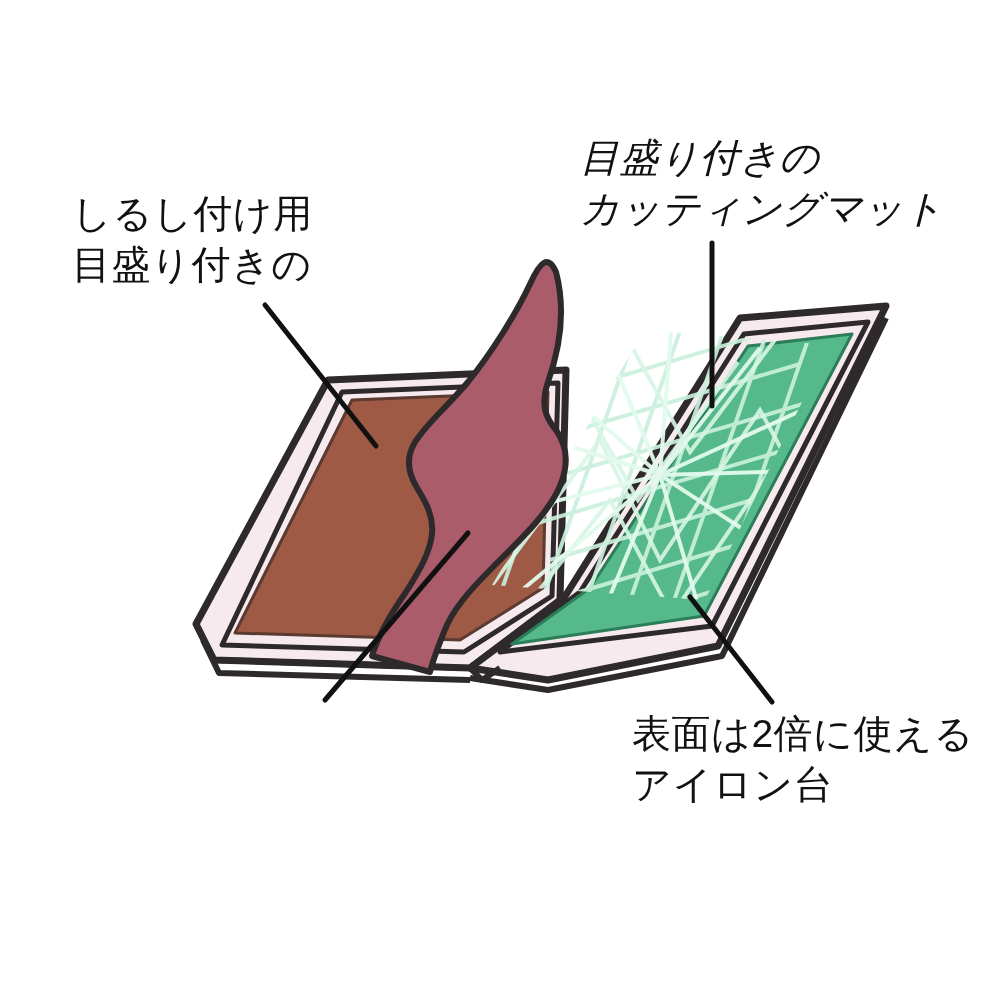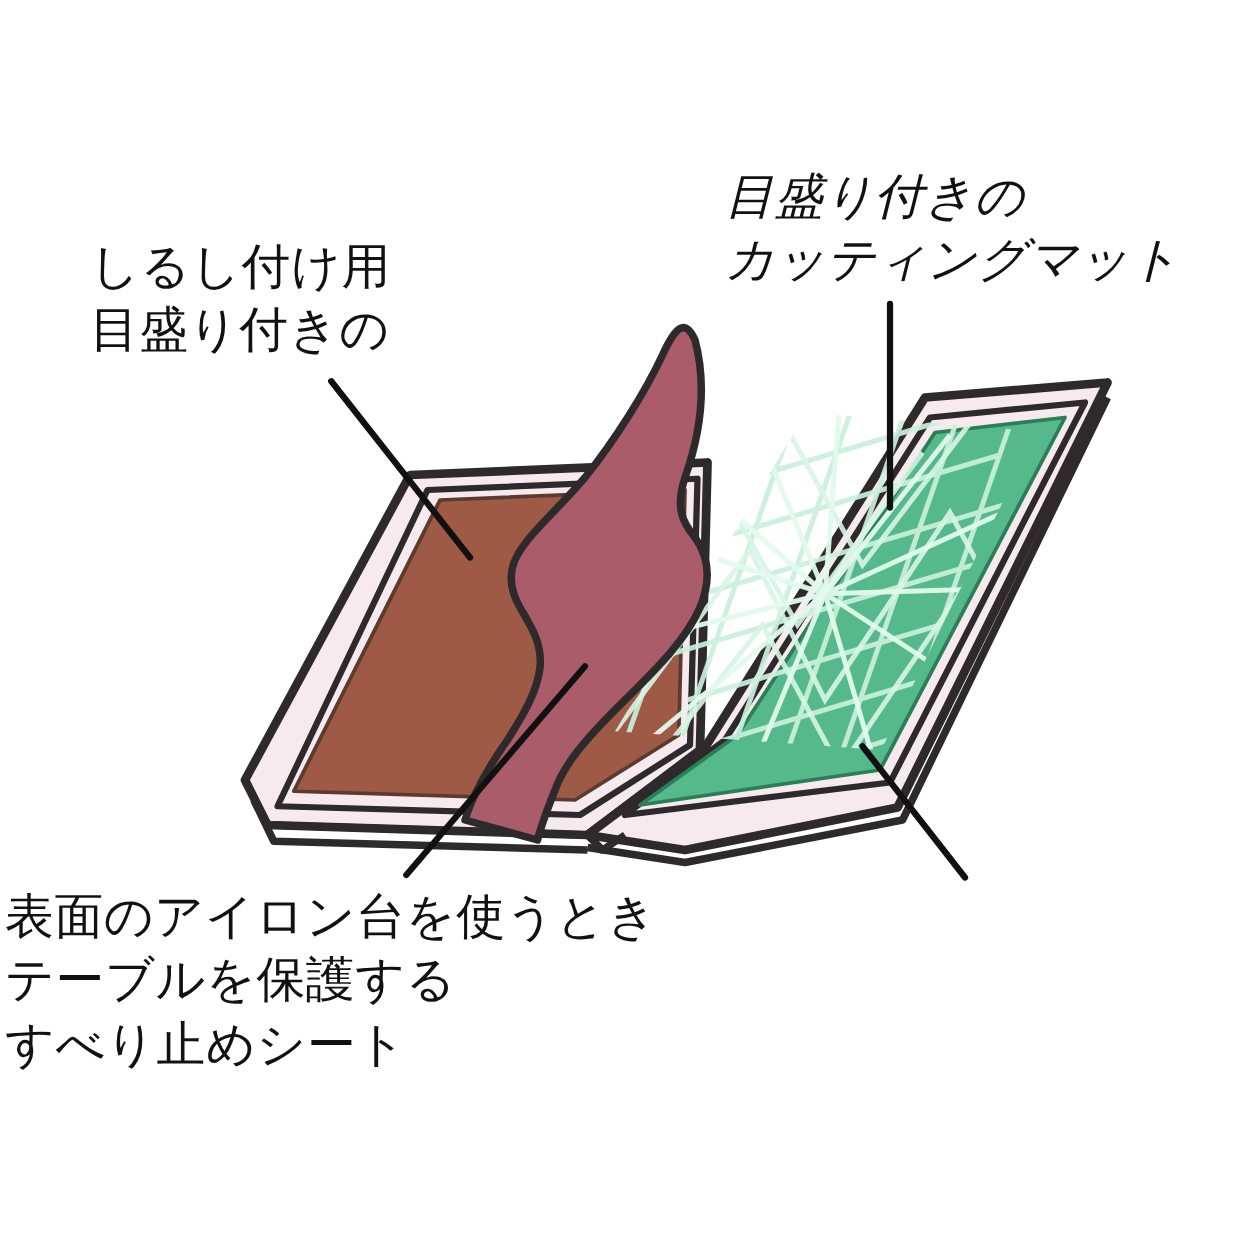--- a/index.html
+++ b/index.html
@@ -158,18 +158,17 @@
       <line x1="690" y1="597" x2="772" y2="702"></line>
     </g>
   </svg>
 
   <div class="callout" id="label-sandpaper">しるし付け用
 目盛り付きの</div>
 
   <div class="callout" id="label-cuttingmat">目盛り付きの
 カッティングマット</div>
 
-  <div class="callout" id="label-nonslip">表面のアイロン台を使うとき
-テーブルを保護する
-すべり止めシート</div>
 
+  <div class="callout" id="label-ironboard">表面は2倍に使える
+アイロン台</div>
 
 </div>
 
 </body></html>

